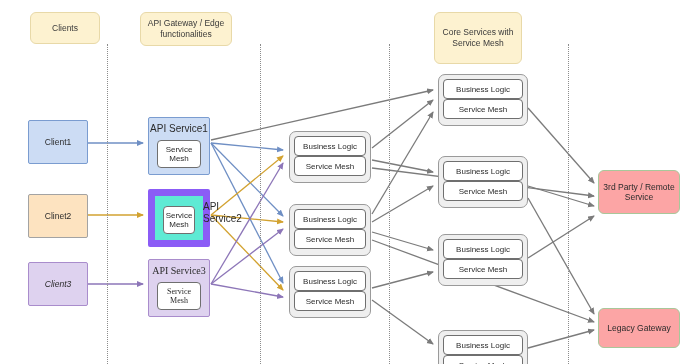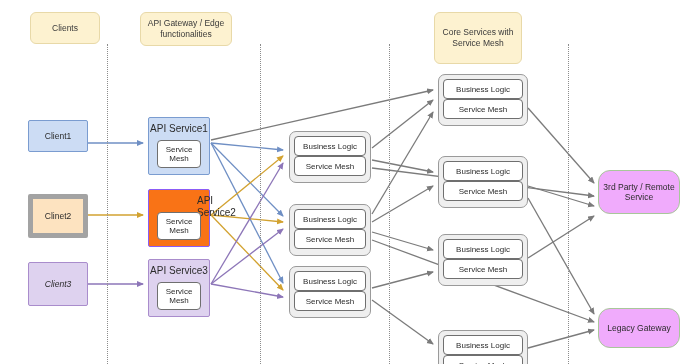--- a/index.html
+++ b/index.html
@@ -33,31 +33,31 @@
     box-sizing:border-box;
     display:flex;align-items:center;justify-content:center;
     text-align:center;
     font-size:8.5px;
     color:#2b2b2b;
     line-height:1.2;
   }
 
   .client{border-radius:2px;}
   .client.c1{background:#ccdcf4;border:1px solid #7a9cd0;}
-  .client.c2{background:#fde3c0;border:5px solid #a3a3a3;}
+  .client.c2{background:#fde3c0;border:1px solid #a3a3a3;}
   .client.c3{background:#ded2ef;border:1px solid #a98ccc;font-style:italic;}
 
   .apisvc{
     border-radius:2px;
     display:block;
     padding:0;
   }
   .apisvc.s1{background:#ccdcf4;border:1px solid #7a9cd0;}
-  .apisvc.s2{background:#f97316;border:1px solid #8b5cf6;padding-left:48px;}
-  .apisvc.s3{background:#ded2ef;border:1px solid #a98ccc;}
+  .apisvc.s2{background:#5eead4;border:7px solid #8b5cf6;padding-left:48px;}
+  .apisvc.s3{background:#ded2ef;border:1px solid #a98ccc;font-family:Liberation Serif, serif;}
   .apisvc .title{
     display:block;text-align:center;
     font-size:10px;color:#2b2b2b;
     padding-top:5px;
   }
   .apisvc .mesh{
     position:absolute;left:8px;right:8px;bottom:6px;
     height:26px;
     background:#ffffff;
     border:1px solid #6f6f6f;
@@ -79,23 +79,23 @@
     background:#ffffff;
     border:1px solid #6f6f6f;
     border-radius:4px;
     height:18px;
     display:flex;align-items:center;justify-content:center;
     font-size:8px;color:#2b2b2b;
   }
   .svcgroup .pill:last-child{margin-bottom:0;}
 
   .ext{
-    background:#f0abfc;
+    background:#fca5a5;
     border:1px solid #a8c79a;
-    border-radius:12px;
+    border-radius:6px;
   }
 
   .lane-sep{
     position:absolute;
     top:44px;
     width:0;
     border-left:1px dotted #8c8c8c;
   }
 </style>
 </head>
@@ -161,21 +161,21 @@
 
   <div class="lane-sep" style="left:107px;height:320px;"></div>
   <div class="lane-sep" style="left:260px;height:320px;"></div>
   <div class="lane-sep" style="left:389px;height:320px;"></div>
   <div class="lane-sep" style="left:568px;height:320px;"></div>
 
   <div class="lane-header" style="left:30px;top:12px;width:70px;height:32px;">Clients</div>
   <div class="lane-header" style="left:140px;top:12px;width:92px;height:34px;">API Gateway / Edge functionalities</div>
   <div class="lane-header" style="left:434px;top:12px;width:88px;height:52px;">Core Services with Service Mesh</div>
 
-  <div class="node client c1" style="left:28px;top:120px;width:60px;height:32px;">Client1</div>
+  <div class="node client c1" style="left:28px;top:120px;width:60px;height:44px;">Client1</div>
   <div class="node client c2" style="left:28px;top:194px;width:60px;height:44px;">Clinet2</div>
   <div class="node client c3" style="left:28px;top:262px;width:60px;height:44px;">Client3</div>
 
   <div class="node apisvc s1" style="left:148px;top:117px;width:62px;height:58px;position:absolute;">
     <span class="title">API Service1</span>
     <span class="mesh">Service Mesh</span>
   </div>
   <div class="node apisvc s2" style="left:148px;top:189px;width:62px;height:58px;position:absolute;">
     <span class="title">API Service2</span>
     <span class="mesh">Service Mesh</span>

